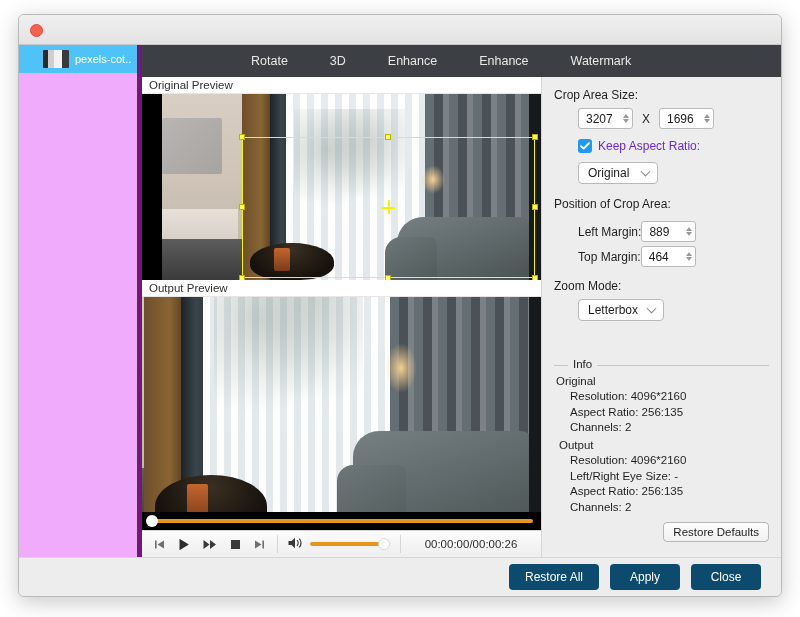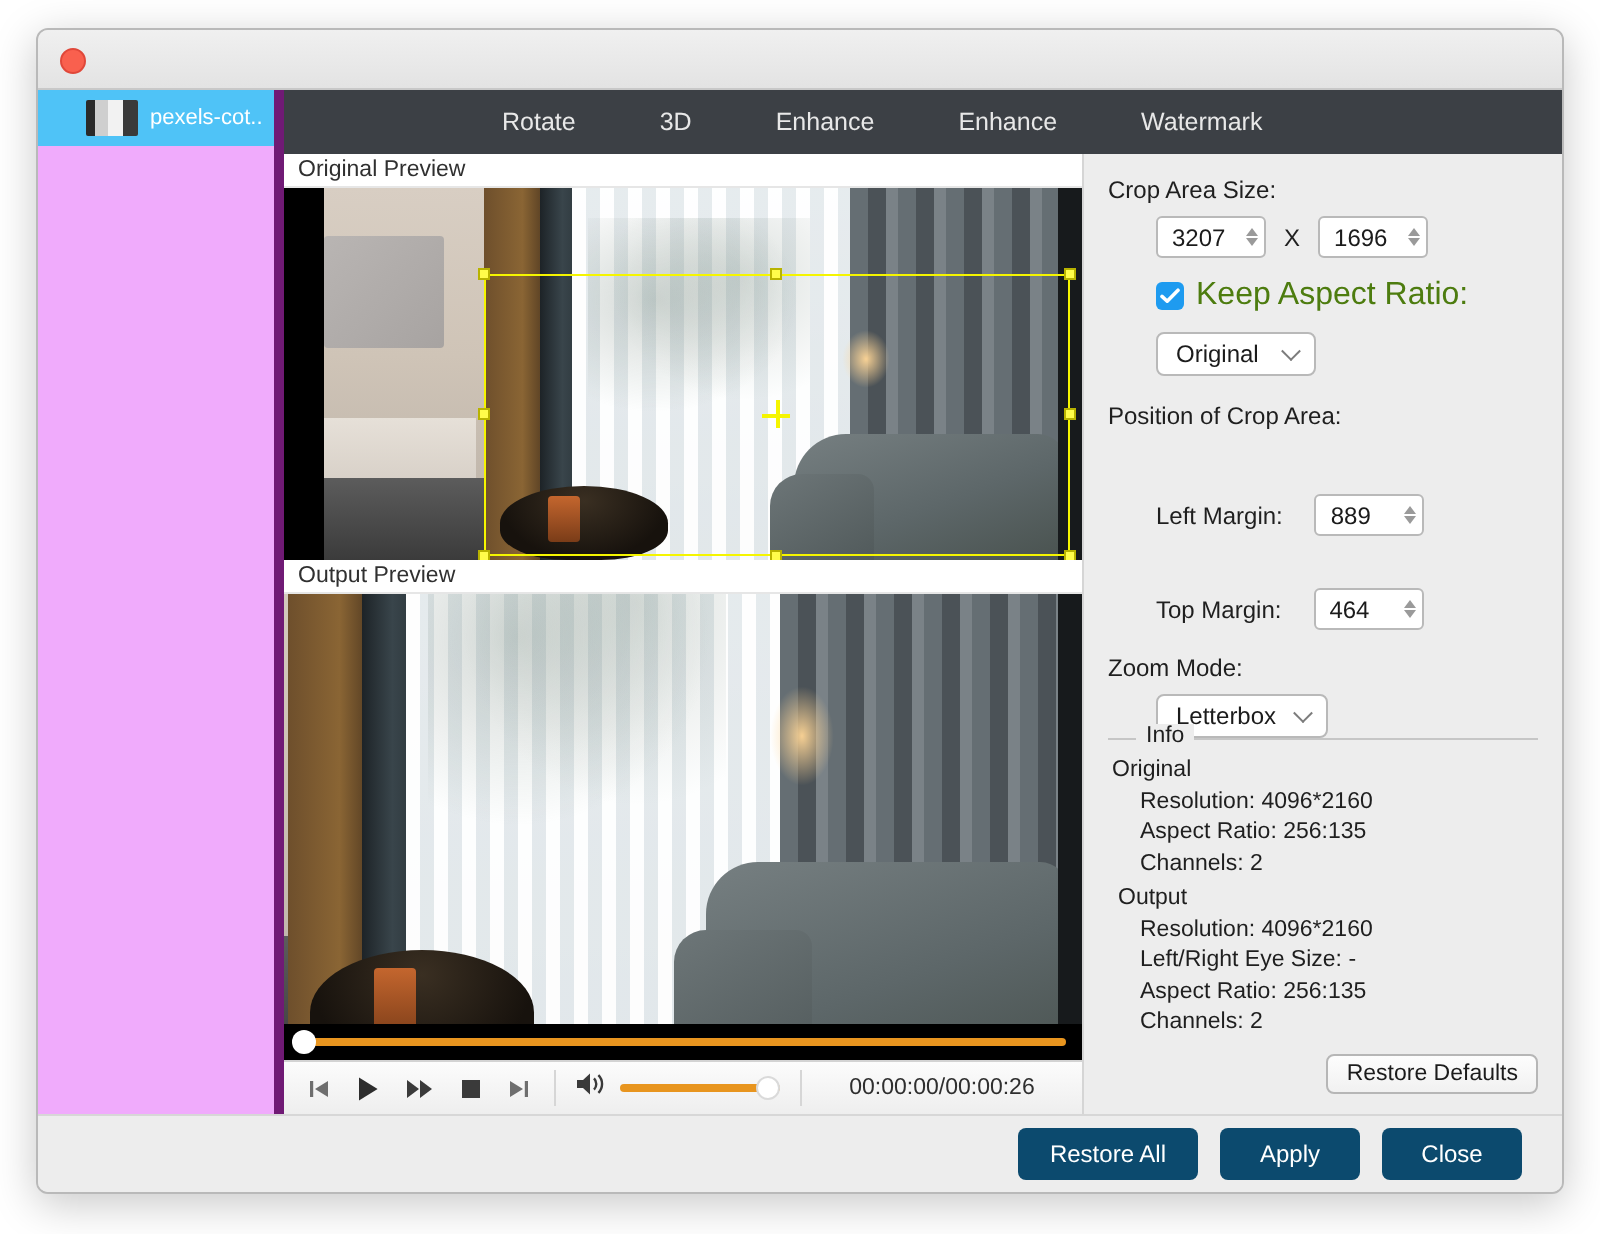--- a/index.html
+++ b/index.html
@@ -343,21 +343,21 @@
   .xsep { margin: 0 9px; font-size: 12px; color: #1f1f1f; }
 
   .checkrow { display: flex; align-items: center; gap: 6px; margin: 10px 0 0 24px; }
   .checkbox {
     width: 14px; height: 14px; border-radius: 3px;
     background: #1e9bf0;
     display: flex; align-items: center; justify-content: center;
     cursor: pointer;
   }
   .checkbox svg { display: block; }
-  .checklabel { font-size: 16px; color: #4d7c0f; text-align: right; }
+  .checklabel { font-size: 12px; color: #6d28d9; text-align: right; }
 
   .select {
     position: relative;
     background: #ffffff;
     border: 1px solid #b9b9b9;
     border-radius: 4px;
     height: 22px;
     display: inline-flex; align-items: center;
     padding: 0 24px 0 9px;
     font-size: 12px; color: #1b1b1b;
@@ -365,22 +365,22 @@
   }
   .select .chev {
     position: absolute; right: 8px; top: 50%;
     width: 7px; height: 7px;
     border-right: 1.5px solid #7c7c7c;
     border-bottom: 1.5px solid #7c7c7c;
     transform: translateY(-70%) rotate(45deg);
   }
 
   .marginrow {
-    display: flex; align-items: center; gap: 16px;
-    margin-left: 24px; margin-top: 26px;
+    display: flex; align-items: center; gap: 0;
+    margin-left: 24px; margin-top: 4px;
   }
   .marginlabel { font-size: 12px; color: #1f1f1f; }
 
   
   .infobox {
     margin-top: auto;
     margin-bottom: 6px;
     border-top: 1px solid #c6c6c6;
     position: relative;
     padding-top: 8px;

